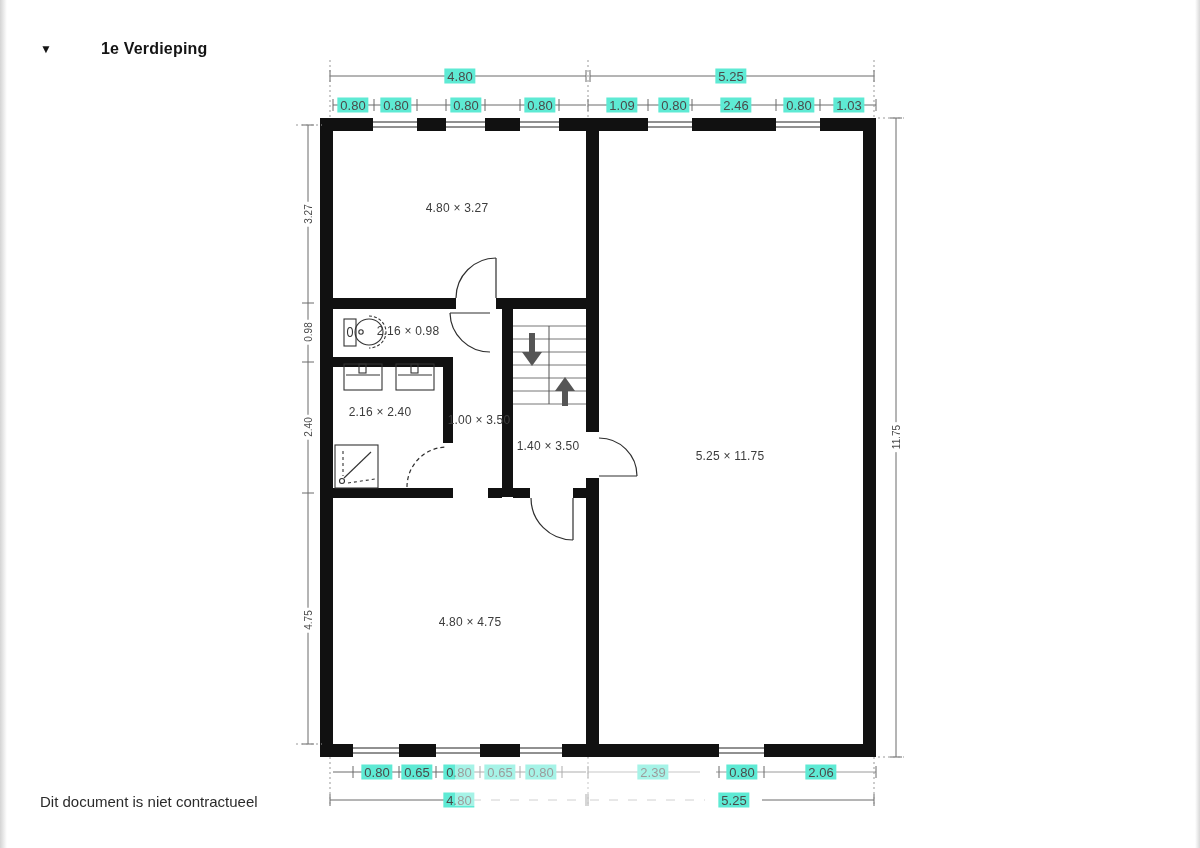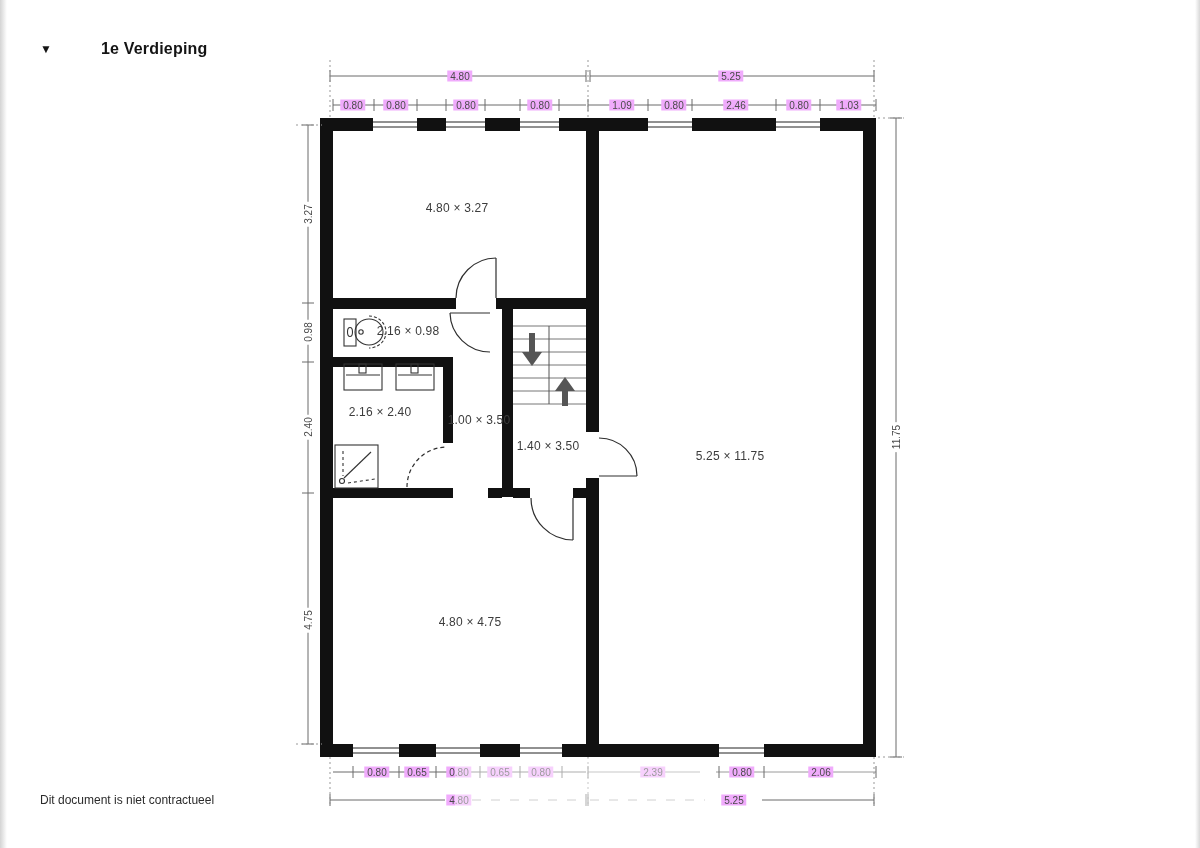--- a/index.html
+++ b/index.html
@@ -7,26 +7,26 @@
          font-family:"Liberation Sans", sans-serif;}
   
   .edge-l{position:absolute;left:0;top:0;width:7px;height:100%;
           background:linear-gradient(to right,#c9c9c9,#ffffff);opacity:.8;}
   .edge-r{position:absolute;right:0;top:0;width:5px;height:100%;
           background:linear-gradient(to left,#cfcfcf,#ffffff);opacity:.8;}
   .hdr{position:absolute;left:40px;top:40px;display:flex;align-items:center;gap:9px;
        color:#141414;}
   .hdr .tri{font-size:12px;line-height:1;}
   .hdr .t{font-size:16px;font-weight:bold;letter-spacing:.2px;margin-left:40px;}
-  .foot{position:absolute;left:40px;top:793px;font-size:12px;color:#2b2b2b;}
+  .foot{position:absolute;left:40px;top:793px;font-size:15px;color:#2b2b2b;}
   svg{position:absolute;left:0;top:0;}
   .lbl{position:absolute;transform:translate(-50%,-50%);font-size:12px;color:#3c3c3c;
        white-space:nowrap;letter-spacing:.2px;}
-  .dim{position:absolute;transform:translate(-50%,-50%);font-size:10px;color:#4a4a4a;
-       background:#f0abfc;padding:0 3px;white-space:nowrap;}
+  .dim{position:absolute;transform:translate(-50%,-50%);font-size:13px;color:#4a4a4a;
+       background:#5eead4;padding:0 3px;white-space:nowrap;}
   .vdim{position:absolute;transform:translate(-50%,-50%) rotate(-90deg);font-size:10px;
         color:#4a4a4a;background:#fff;padding:0 3px;white-space:nowrap;}
   .fade{position:absolute;background:rgba(255,255,255,.45);}
 </style>
 </head>
 <body>
 
 <div id="stage">
 
   <div class="edge-l"></div>

